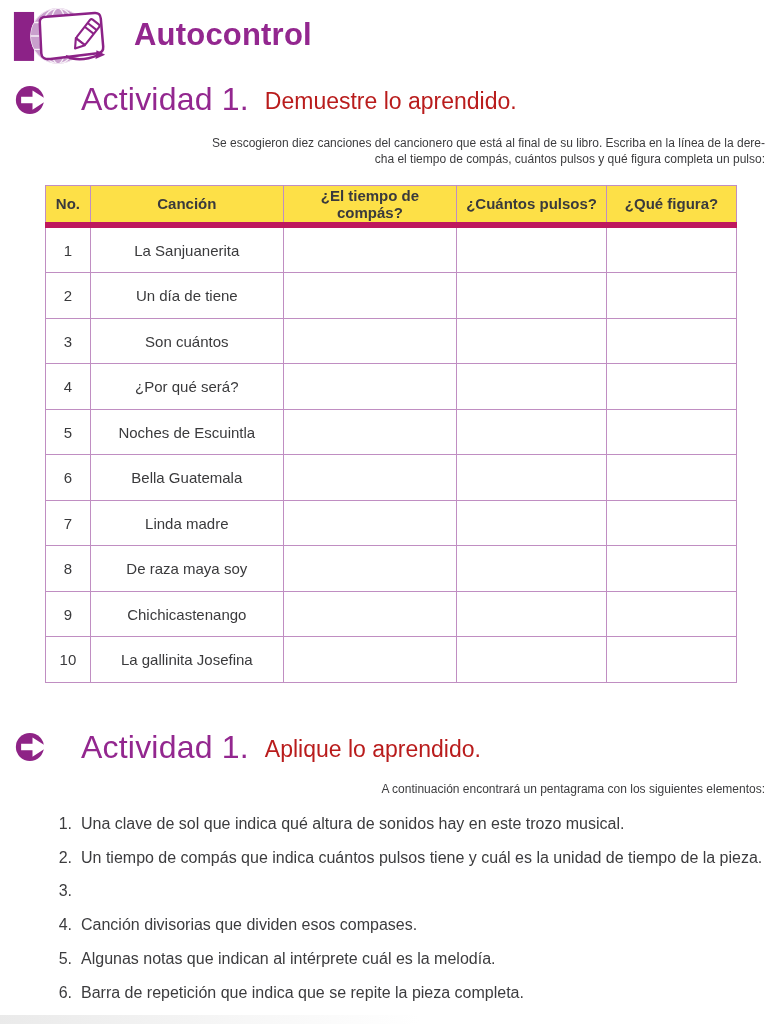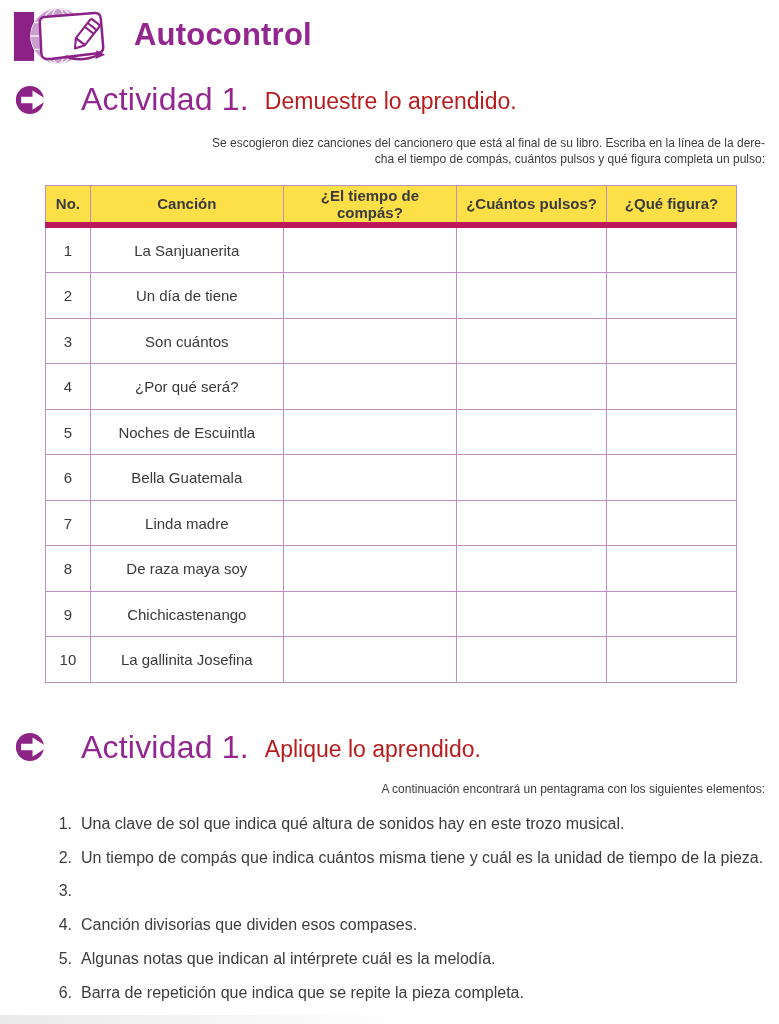--- a/index.html
+++ b/index.html
@@ -238,21 +238,21 @@
 
   <p class="intro second">A continuación encontrará un pentagrama con los siguientes elementos:</p>
 
   <ol class="elements-list">
       <li>
         <span class="li-num">1.</span>
         <span class="li-text">Una clave de sol que indica qué altura de sonidos hay en este trozo musical.</span>
       </li>
       <li>
         <span class="li-num">2.</span>
-        <span class="li-text">Un tiempo de compás que indica cuántos misma tiene y cuál es la unidad de tiempo de la pieza.</span>
+        <span class="li-text">Un tiempo de compás que indica cuántos pulsos tiene y cuál es la unidad de tiempo de la pieza.</span>
       </li>
       <li>
         <span class="li-num">3.</span>
       </li>
       <li>
         <span class="li-num">4.</span>
         <span class="li-text">Canción divisorias que dividen esos compases.</span>
       </li>
       <li>
         <span class="li-num">5.</span>

